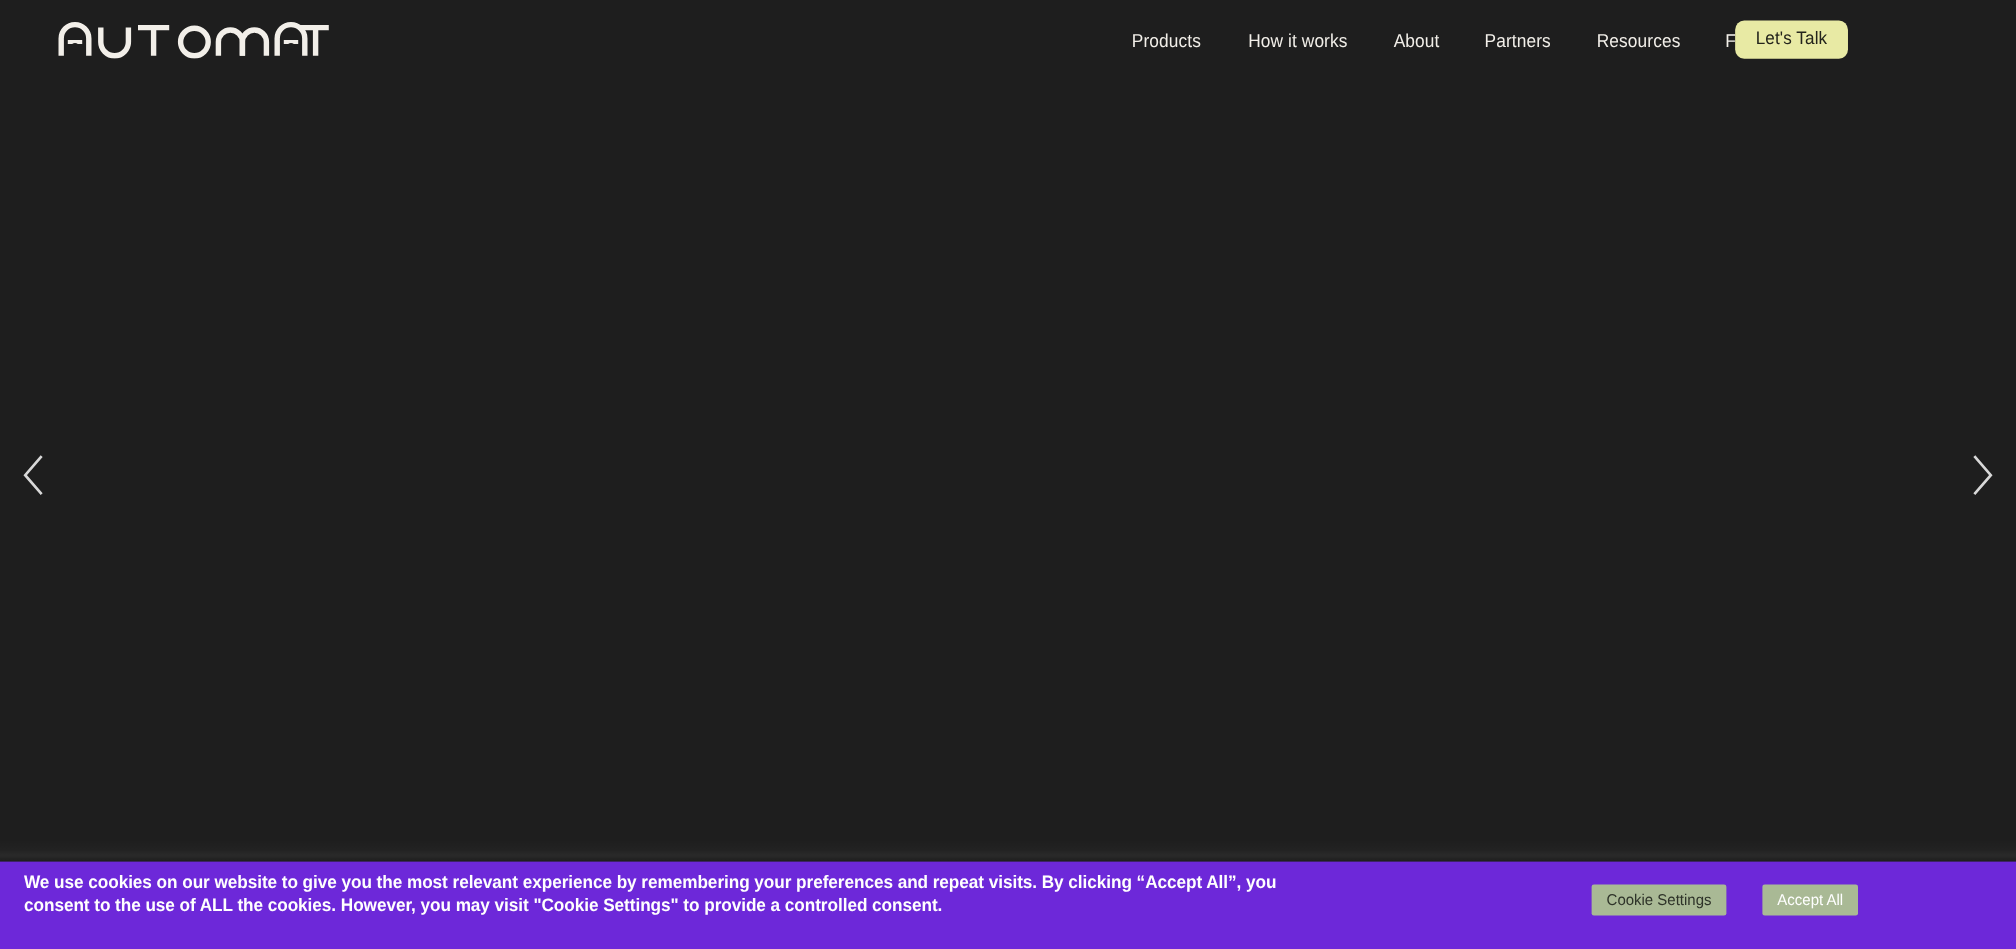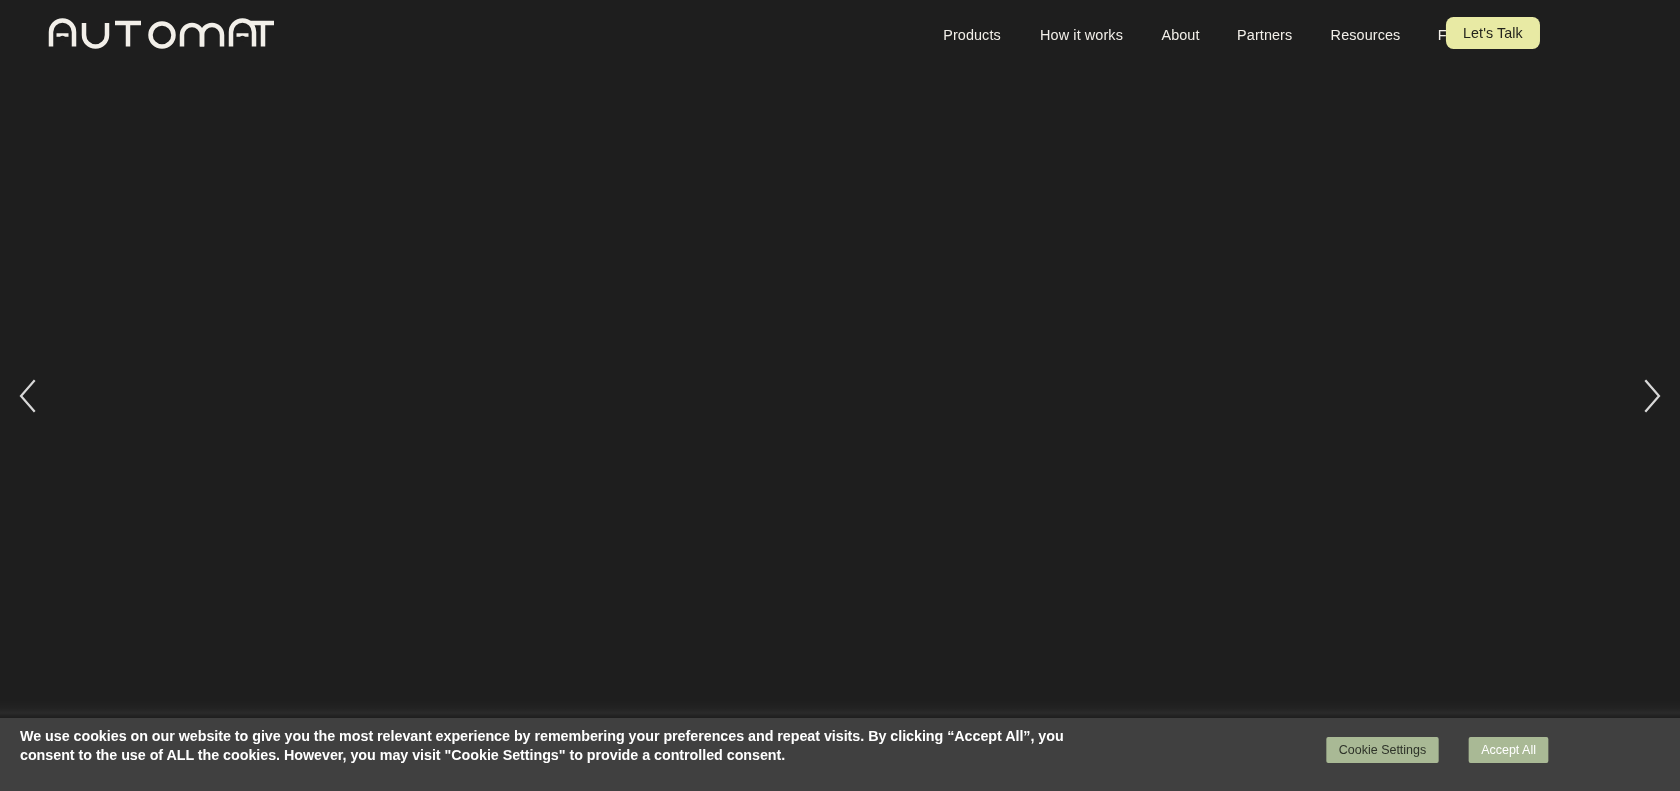--- a/index.html
+++ b/index.html
@@ -107,21 +107,21 @@
        rgba(255,255,255,0.055) 72%,
        rgba(255,255,255,0.022) 86%,
        rgba(255,255,255,0.00) 100%);
     z-index:25;
     pointer-events:none;
   }
   #cookie-banner {
     position:absolute;
     left:0; top:718px;
     width:1680px; height:73px;
-    background:#404040;
+    background:#6d28d9;
     z-index:30;
     display:flex;
     align-items:flex-start;
   }
   #cookie-text {
     position:absolute;
     left:20px; top:9px;
     width:1130px;
     color:#ffffff;
     font-family:"Liberation Sans", sans-serif;

